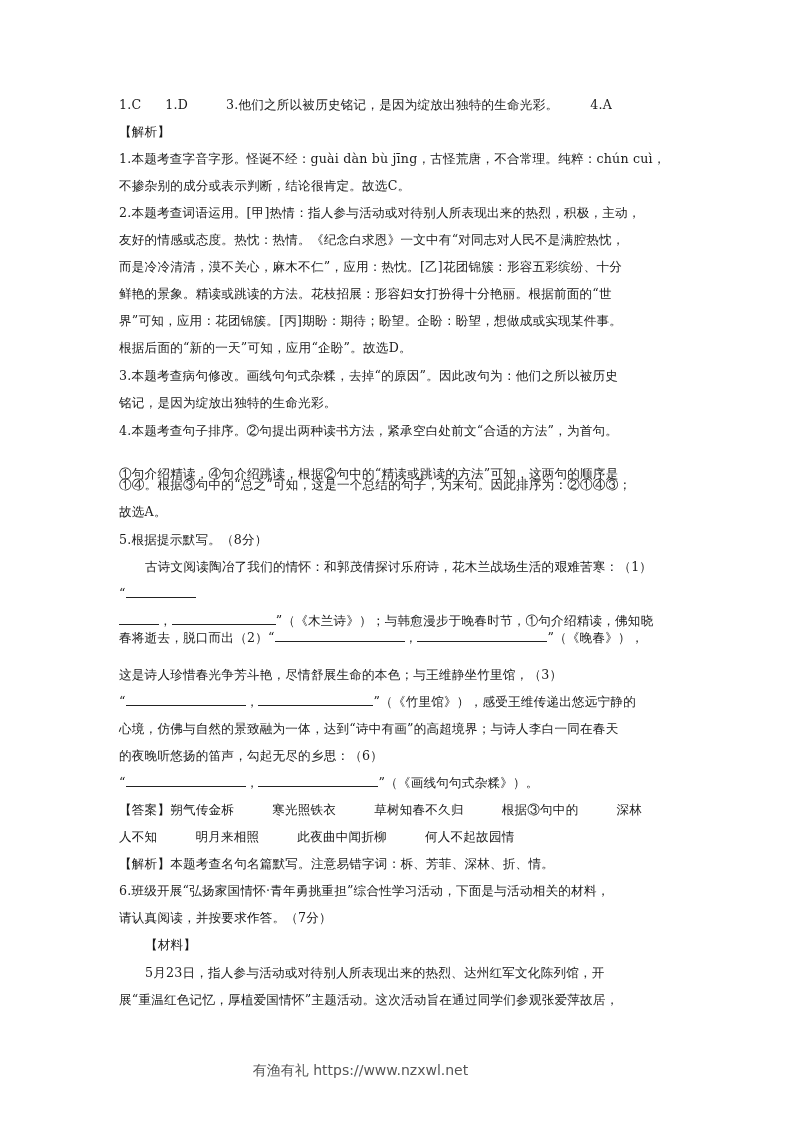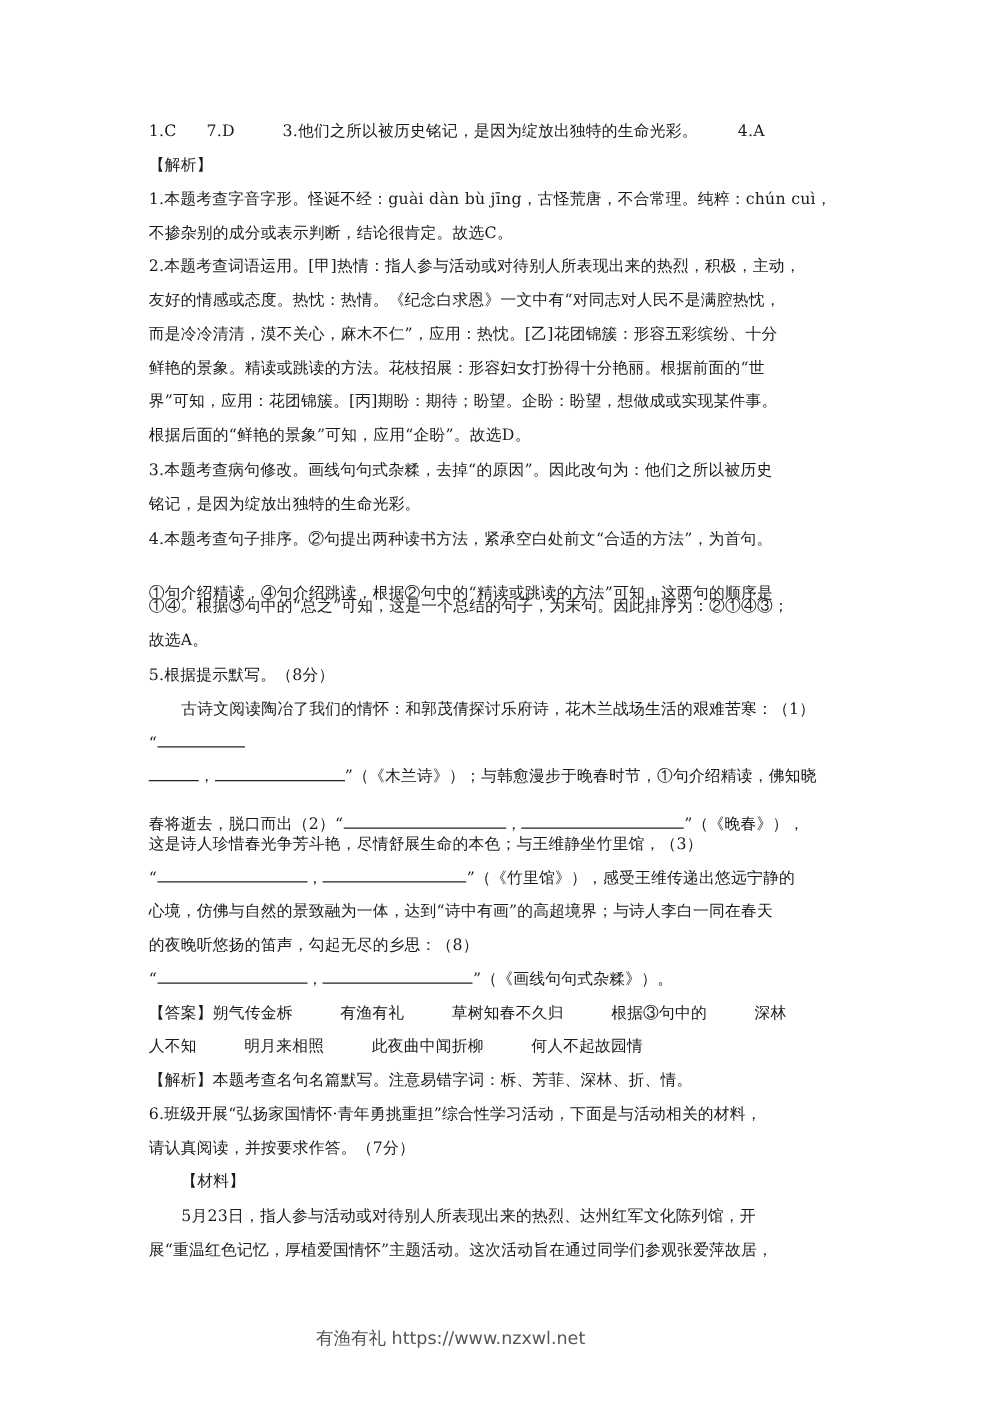--- a/index.html
+++ b/index.html
@@ -12,34 +12,34 @@
   .gap { display: inline-block; }
   .footer { position: absolute; top: 1062px; left: 0; width: 721px; text-align: center;
             font-family: "DejaVu Sans", "Liberation Sans", sans-serif; font-size: 14px; color: #555; }
 </style>
 </head>
 <body>
 
 <div class="page">
 
   <div class="line" style="top:95px">
-    <span>1.C</span><span class="gap" style="width:24px"></span><span>7.D</span><span class="gap" style="width:38px"></span><span>3.他们之所以被历史铭记，是因为绽放出独特的生命光彩。</span><span class="gap" style="width:32px"></span><span>4.A</span>
+    <span>1.C</span><span class="gap" style="width:24px"></span><span>1.D</span><span class="gap" style="width:38px"></span><span>3.他们之所以被历史铭记，是因为绽放出独特的生命光彩。</span><span class="gap" style="width:32px"></span><span>4.A</span>
   </div>
 
   <div class="line" style="top:122px">【解析】</div>
 
   <div class="line" style="top:149px">1.本题考查字音字形。怪诞不经：guài dàn bù jīng，古怪荒唐，不合常理。纯粹：chún cuì，</div>
   <div class="line" style="top:176px">不掺杂别的成分或表示判断，结论很肯定。故选C。</div>
 
   <div class="line" style="top:203px">2.本题考查词语运用。[甲]热情：指人参与活动或对待别人所表现出来的热烈，积极，主动，</div>
   <div class="line" style="top:230px">友好的情感或态度。热忱：热情。《纪念白求恩》一文中有“对同志对人民不是满腔热忱，</div>
   <div class="line" style="top:257px">而是冷冷清清，漠不关心，麻木不仁”，应用：热忱。[乙]花团锦簇：形容五彩缤纷、十分</div>
   <div class="line" style="top:284px">鲜艳的景象。精读或跳读的方法。花枝招展：形容妇女打扮得十分艳丽。根据前面的“世</div>
   <div class="line" style="top:311px">界”可知，应用：花团锦簇。[丙]期盼：期待；盼望。企盼：盼望，想做成或实现某件事。</div>
-  <div class="line" style="top:338px">根据后面的“鲜艳的景象”可知，应用“企盼”。故选D。</div>
+  <div class="line" style="top:338px">根据后面的“新的一天”可知，应用“企盼”。故选D。</div>
 
   <div class="line" style="top:366px">3.本题考查病句修改。画线句句式杂糅，去掉“的原因”。因此改句为：他们之所以被历史</div>
   <div class="line" style="top:393px">铭记，是因为绽放出独特的生命光彩。</div>
 
   <div class="line" style="top:421px">4.本题考查句子排序。②句提出两种读书方法，紧承空白处前文“合适的方法”，为首句。</div>
   <div class="line" style="top:464px">①句介绍精读，④句介绍跳读，根据②句中的“精读或跳读的方法”可知，这两句的顺序是</div>
   <div class="line" style="top:475px">①④。根据③句中的“总之”可知，这是一个总结的句子，为末句。因此排序为：②①④③；</div>
   <div class="line" style="top:502px">故选A。</div>
 
   <div class="line" style="top:530px">5.根据提示默写。（8分）</div>
@@ -47,39 +47,39 @@
   <div class="line indent" style="top:557px">古诗文阅读陶冶了我们的情怀：和郭茂倩探讨乐府诗，花木兰战场生活的艰难苦寒：（1）</div>
 
   <div class="line" style="top:584px">
     <span>“</span><span class="blank" style="width:70px"></span>
   </div>
 
   <div class="line" style="top:611px">
     <span class="blank" style="width:40px"></span><span>，</span><span class="blank" style="width:104px"></span><span>”（《木兰诗》）；与韩愈漫步于晚春时节，①句介绍精读，佛知晓</span>
   </div>
 
-  <div class="line" style="top:649px">
+  <div class="line" style="top:628px">
     <span>春将逝去，脱口而出（2）“</span><span class="blank" style="width:130px"></span><span>，</span><span class="blank" style="width:130px"></span><span>”（《晚春》），</span>
   </div>
 
   <div class="line" style="top:665px">这是诗人珍惜春光争芳斗艳，尽情舒展生命的本色；与王维静坐竹里馆，（3）</div>
 
   <div class="line" style="top:692px">
     <span>“</span><span class="blank" style="width:120px"></span><span>，</span><span class="blank" style="width:115px"></span><span>”（《竹里馆》），感受王维传递出悠远宁静的</span>
   </div>
 
   <div class="line" style="top:719px">心境，仿佛与自然的景致融为一体，达到“诗中有画”的高超境界；与诗人李白一同在春天</div>
-  <div class="line" style="top:746px">的夜晚听悠扬的笛声，勾起无尽的乡思：（8）</div>
+  <div class="line" style="top:746px">的夜晚听悠扬的笛声，勾起无尽的乡思：（6）</div>
 
   <div class="line" style="top:773px">
     <span>“</span><span class="blank" style="width:120px"></span><span>，</span><span class="blank" style="width:120px"></span><span>”（《画线句句式杂糅》）。</span>
   </div>
 
   <div class="line" style="top:800px">
-    <span>【答案】</span><span>朔气传金柝</span><span class="gap" style="width:38px"></span><span>有渔有礼</span><span class="gap" style="width:38px"></span><span>草树知春不久归</span><span class="gap" style="width:38px"></span><span>根据③句中的</span><span class="gap" style="width:38px"></span><span>深林</span>
+    <span>【答案】</span><span>朔气传金柝</span><span class="gap" style="width:38px"></span><span>寒光照铁衣</span><span class="gap" style="width:38px"></span><span>草树知春不久归</span><span class="gap" style="width:38px"></span><span>根据③句中的</span><span class="gap" style="width:38px"></span><span>深林</span>
   </div>
 
   <div class="line" style="top:827px">
     <span>人不知</span><span class="gap" style="width:38px"></span><span>明月来相照</span><span class="gap" style="width:38px"></span><span>此夜曲中闻折柳</span><span class="gap" style="width:38px"></span><span>何人不起故园情</span>
   </div>
 
   <div class="line" style="top:854px">【解析】本题考查名句名篇默写。注意易错字词：柝、芳菲、深林、折、情。</div>
 
   <div class="line" style="top:881px">6.班级开展“弘扬家国情怀·青年勇挑重担”综合性学习活动，下面是与活动相关的材料，</div>
   <div class="line" style="top:908px">请认真阅读，并按要求作答。（7分）</div>

